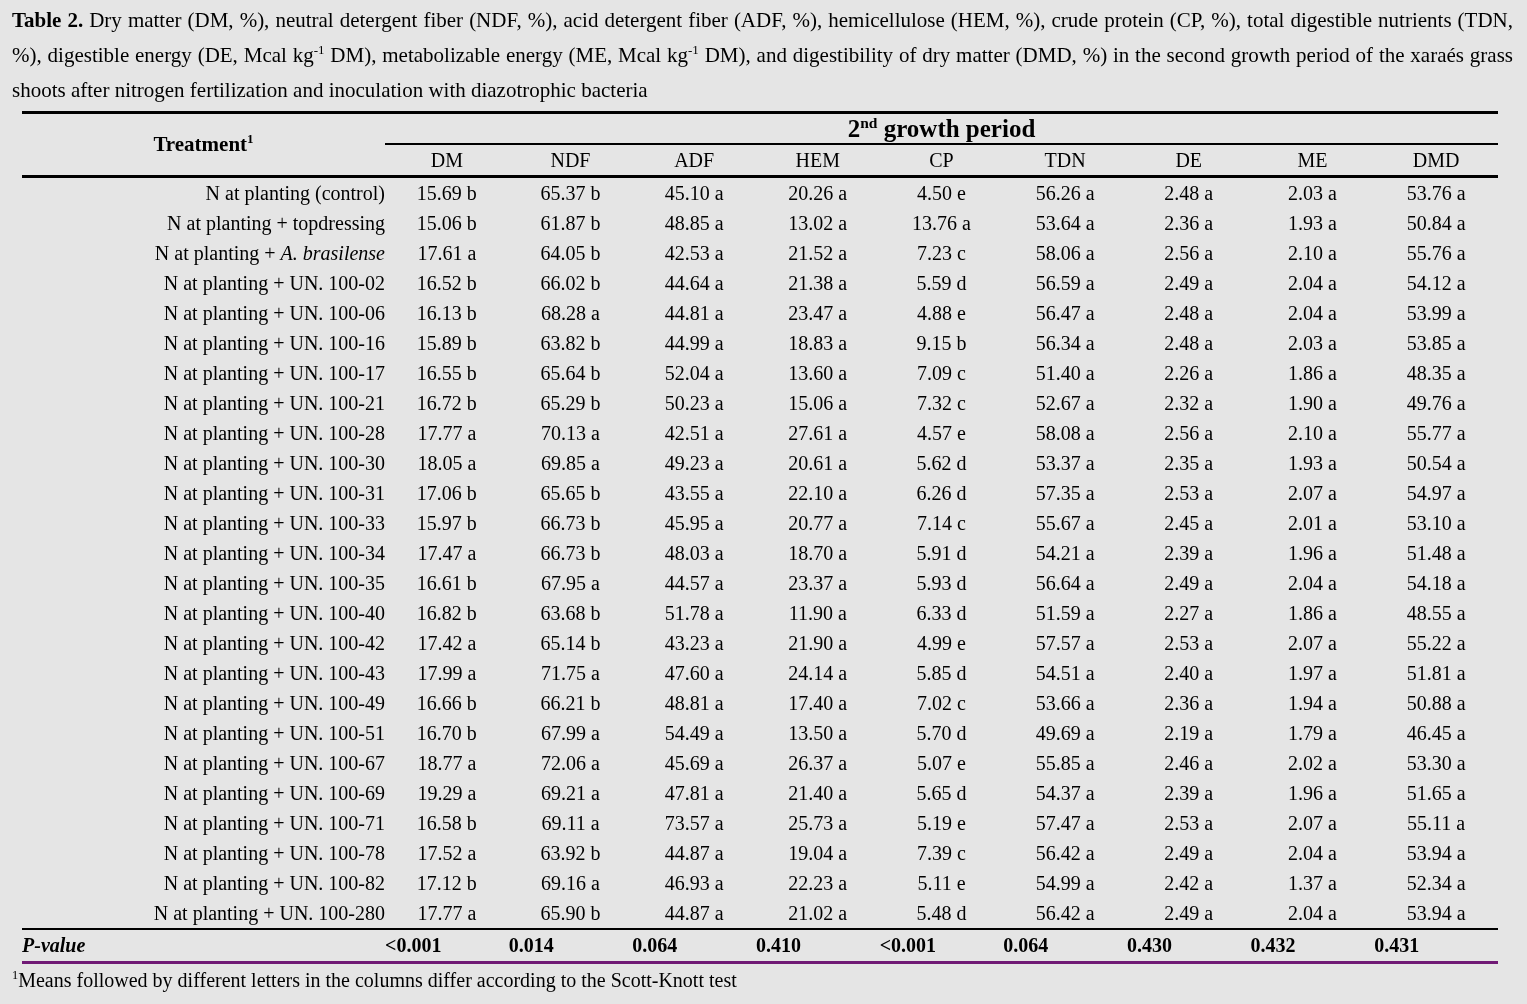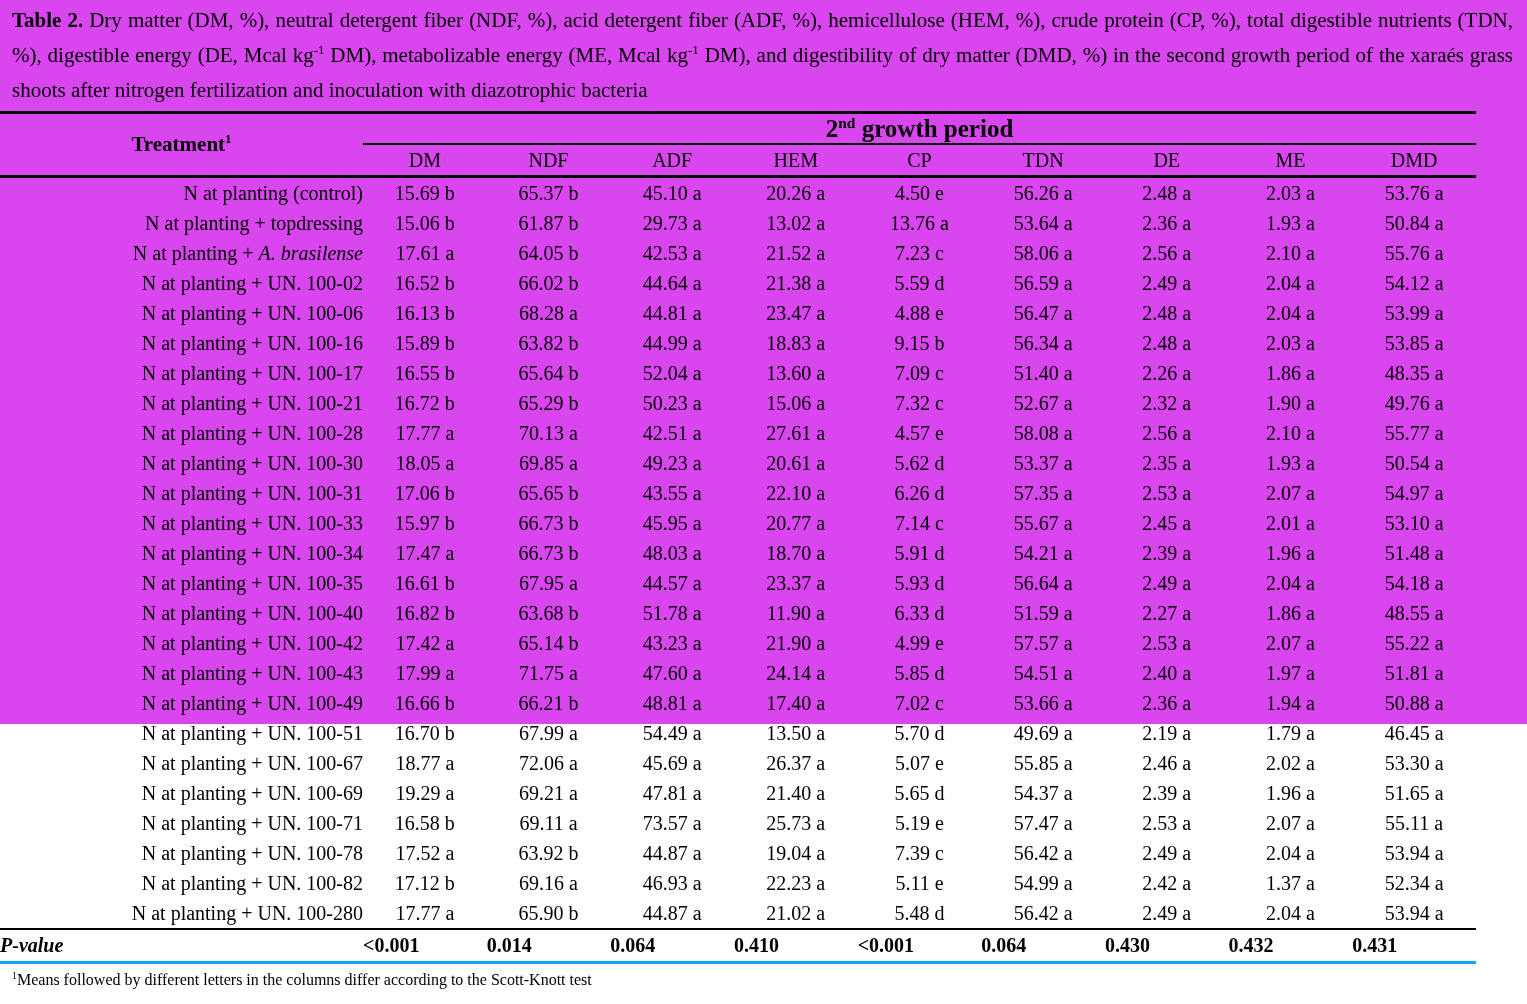--- a/index.html
+++ b/index.html
@@ -9,43 +9,44 @@
   }
   body {
     width: 1527px;
     height: 1004px;
     overflow: hidden;
     color: #000;
     font-family: "Liberation Serif", "DejaVu Serif", serif;
   }
   .page {
     width: 1527px;
-    height: 724px;
-    background: #d946ef;
+    height: 1004px;
+    background: #e5e5e5;
   }
   .caption {
     margin: 0;
     padding: 3px 14px 2px 12px;
     font-size: 21px;
     line-height: 35px;
     text-align: justify;
   }
   .caption b { font-weight: bold; }
   sup {
     font-size: 62%;
     vertical-align: super;
     line-height: 0;
   }
   table.data-table {
     border-collapse: collapse;
     table-layout: fixed;
     width: 1476px;
+    margin-left: 22px;
     margin-top: 1px;
     border-top: 3px solid #000;
-    border-bottom: 3px solid #0ea5e9;
+    border-bottom: 3px solid #701a75;
     font-size: 20px;
   }
   col.treat-col { width: 363px; }
   th, td {
     padding: 0;
     font-weight: normal;
     white-space: nowrap;
     overflow: hidden;
   }
   th.treat-head {
@@ -79,21 +80,21 @@
   }
   tr.pvalue-row td {
     border-top: 2px solid #000;
     height: 31px;
     line-height: 31px;
     text-align: left;
     font-weight: bold;
   }
   .footnote {
     margin: 3px 0 0 12px;
-    font-size: 16px;
+    font-size: 20px;
     line-height: 26px;
   }
 </style>
 </head>
 <body>
 
 <div class="page">
 
   <p class="caption"><b>Table 2.</b><span> Dry matter (DM, %), neutral detergent fiber (NDF, %), acid detergent fiber (ADF, %), hemicellulose (HEM, %), crude protein (CP, %), total digestible nutrients (TDN, %), digestible energy (DE, Mcal kg</span><sup>-1</sup><span> DM), metabolizable energy (ME, Mcal kg</span><sup>-1</sup><span> DM), and digestibility of dry matter (DMD, %) in the second growth period of the xaraés grass shoots after nitrogen fertilization and inoculation with diazotrophic bacteria</span></p>
 
@@ -129,21 +130,21 @@
           <td>4.50 e</td>
           <td>56.26 a</td>
           <td>2.48 a</td>
           <td>2.03 a</td>
           <td>53.76 a</td>
         </tr>
         <tr>
           <td class="treat-cell">N at planting + topdressing</td>
           <td>15.06 b</td>
           <td>61.87 b</td>
-          <td>29.73 a</td>
+          <td>48.85 a</td>
           <td>13.02 a</td>
           <td>13.76 a</td>
           <td>53.64 a</td>
           <td>2.36 a</td>
           <td>1.93 a</td>
           <td>50.84 a</td>
         </tr>
         <tr>
           <td class="treat-cell">N at planting + <i>A. brasilense</i></td>
           <td>17.61 a</td>

